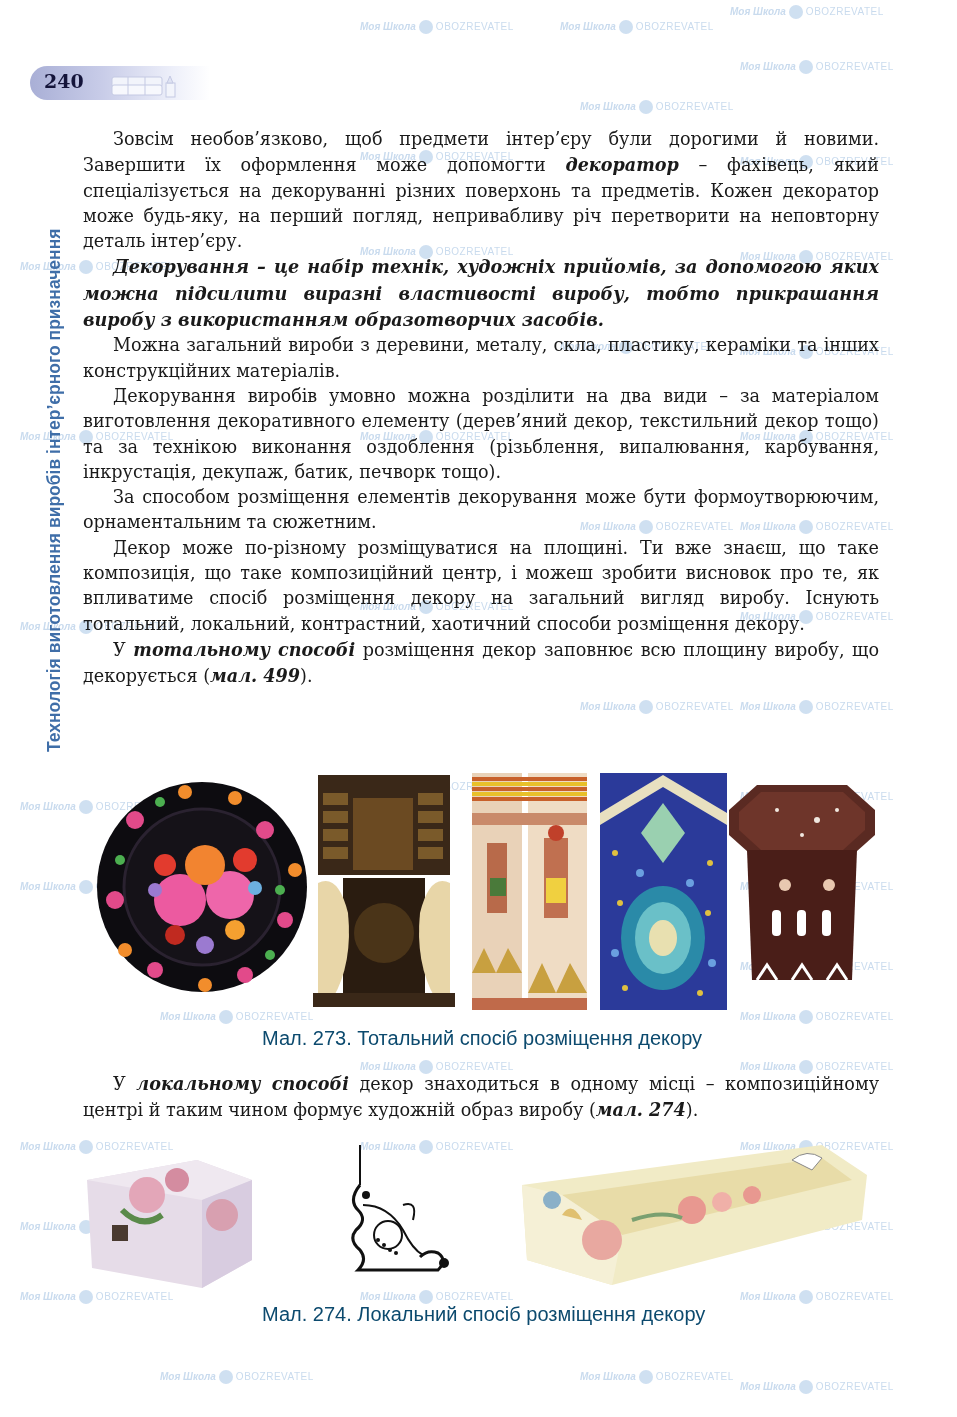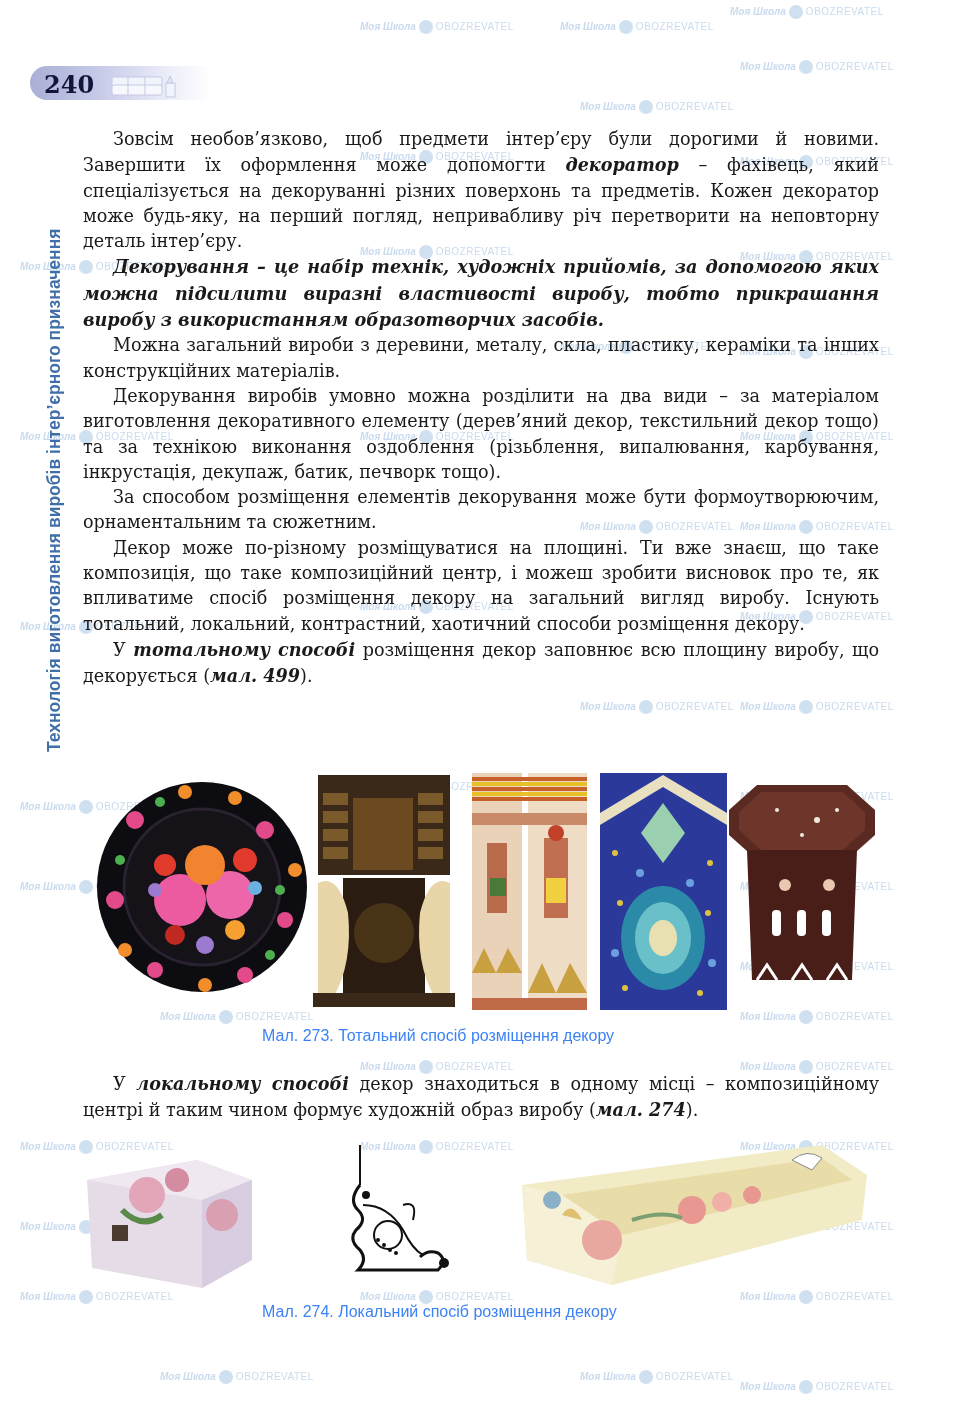--- a/index.html
+++ b/index.html
@@ -1,29 +1,29 @@
 <!DOCTYPE html>
 <html><head>
 <meta charset="utf-8">
 <style>
   html, body { margin:0; padding:0; }
   body { width:957px; height:1417px; background:#ffffff; position:relative; overflow:hidden; font-family:"DejaVu Serif", serif; color:#1a1a1a; }
   .wm { position:absolute; font-family:"Liberation Sans", sans-serif; font-size:10px; color:#c9dbee; font-style:italic; font-weight:bold; white-space:nowrap; pointer-events:none;text-align:right; }
   .wm .c { display:inline-block; width:14px; height:14px; border-radius:50%; background:#cfe0f1; vertical-align:middle; margin:0 3px; }
   .wm .o { font-style:normal; font-weight:normal; letter-spacing:0.5px; }
   .page-tab { position:absolute; left:30px; top:66px; width:180px; height:34px; border-radius:17px 0 0 17px; background:linear-gradient(90deg,#a9afd6 0%, #c8cce8 40%, #eef0fa 80%, rgba(255,255,255,0) 100%); }
-  .page-num { position:absolute; left:44px; top:70px; font-size:24px; font-weight:bold; color:#14143a; font-family:"DejaVu Serif", serif; }
+  .page-num { position:absolute; left:44px; top:70px; font-size:19px; font-weight:bold; color:#14143a; font-family:"DejaVu Serif", serif; }
   .sofa { position:absolute; left:110px; top:73px; width:70px; height:26px; }
   .side-title { position:absolute; left:44px; top:752px; width:630px; transform-origin:0 0; transform:rotate(-90deg); font-family:"Liberation Sans", sans-serif; font-weight:bold; font-size:17.5px; color:#3f6ea8; white-space:nowrap; }
   .text { position:absolute; left:83px; width:796px; font-size:17.6px; line-height:25.3px; text-align:justify; }
   .text p { margin:0; text-indent:30px; }
   .text p.noind { text-indent:0; }
   .text i { font-style:italic;font-weight:bold; }
   .fig { position:absolute; }
-  .caption { position:absolute; font-family:"Liberation Sans", sans-serif; font-size:16px; color:#3b82f6; }
+  .caption { position:absolute; font-family:"Liberation Sans", sans-serif; font-size:20px; color:#0c4a6e; }
 </style>
 </head>
 <body>
 
 <div id="wm-layer">
     <div class="wm" style="left: 730px; top: 5px;"><span>Моя Школа</span><span class="c"></span><span class="o">OBOZREVATEL</span></div>
     <div class="wm" style="left: 360px; top: 20px;"><span>Моя Школа</span><span class="c"></span><span class="o">OBOZREVATEL</span></div>
     <div class="wm" style="left: 560px; top: 20px;"><span>Моя Школа</span><span class="c"></span><span class="o">OBOZREVATEL</span></div>
     <div class="wm" style="left: 740px; top: 60px;"><span>Моя Школа</span><span class="c"></span><span class="o">OBOZREVATEL</span></div>
     <div class="wm" style="left: 580px; top: 100px;"><span>Моя Школа</span><span class="c"></span><span class="o">OBOZREVATEL</span></div>

